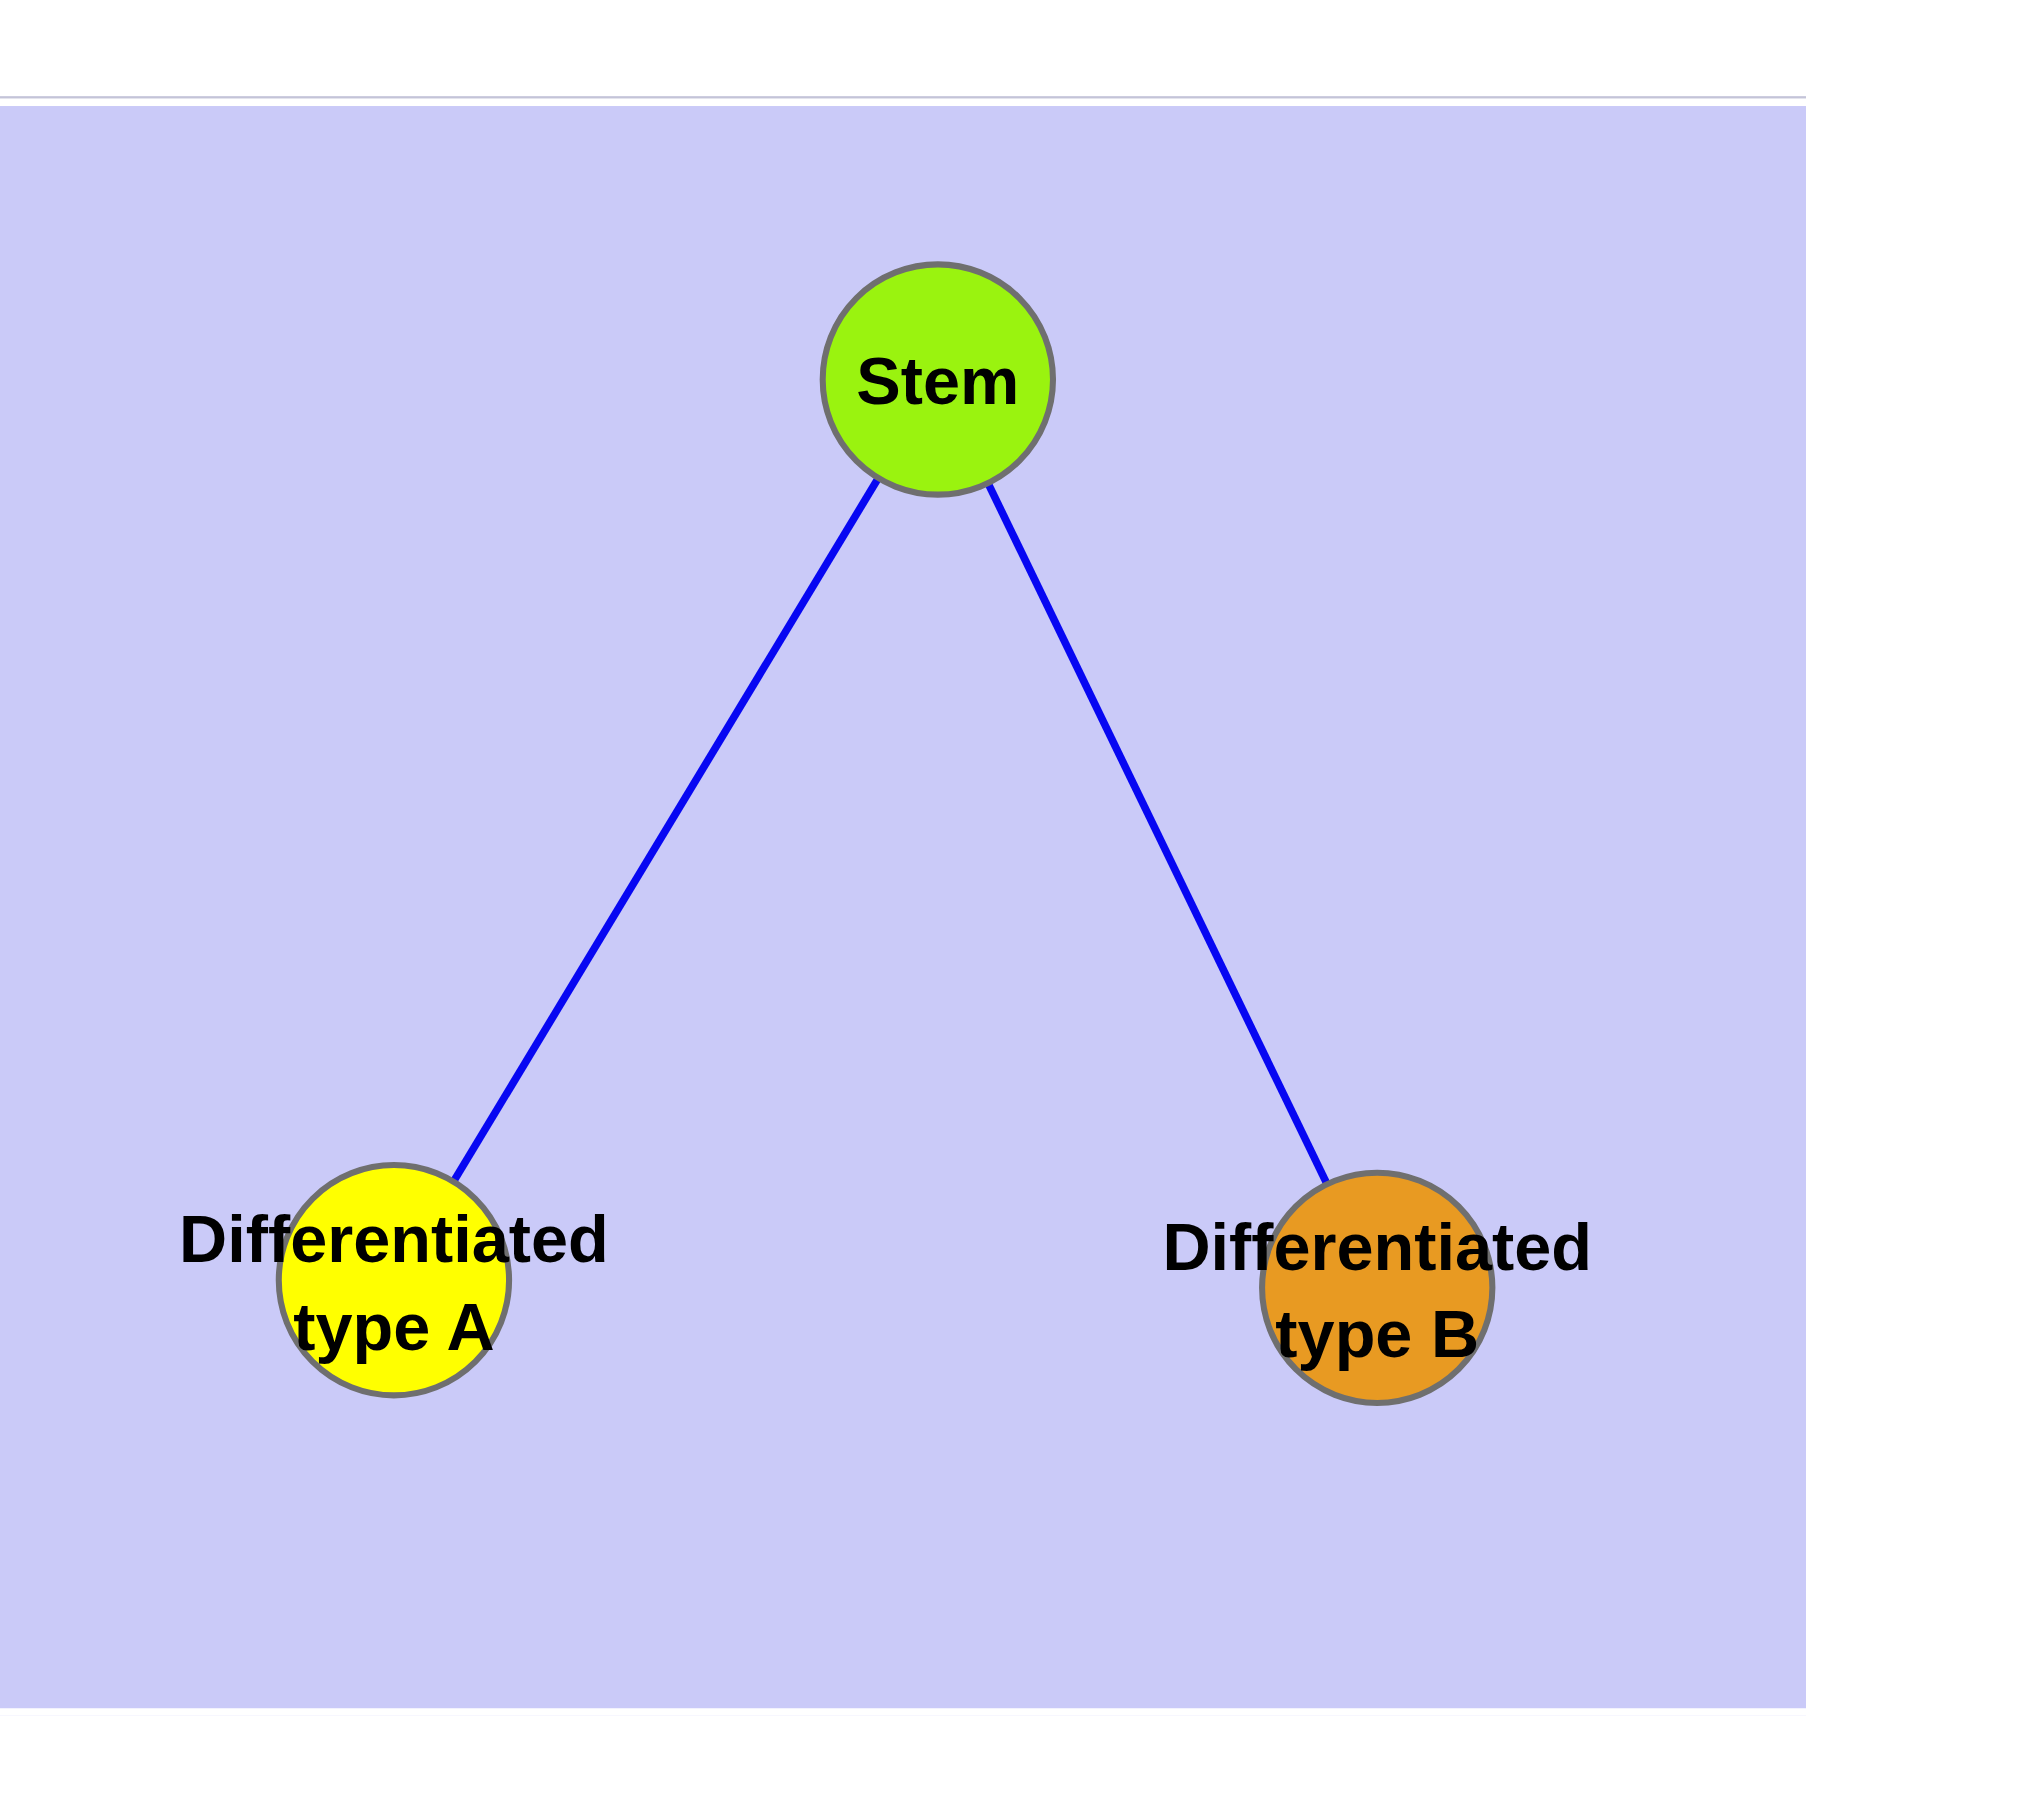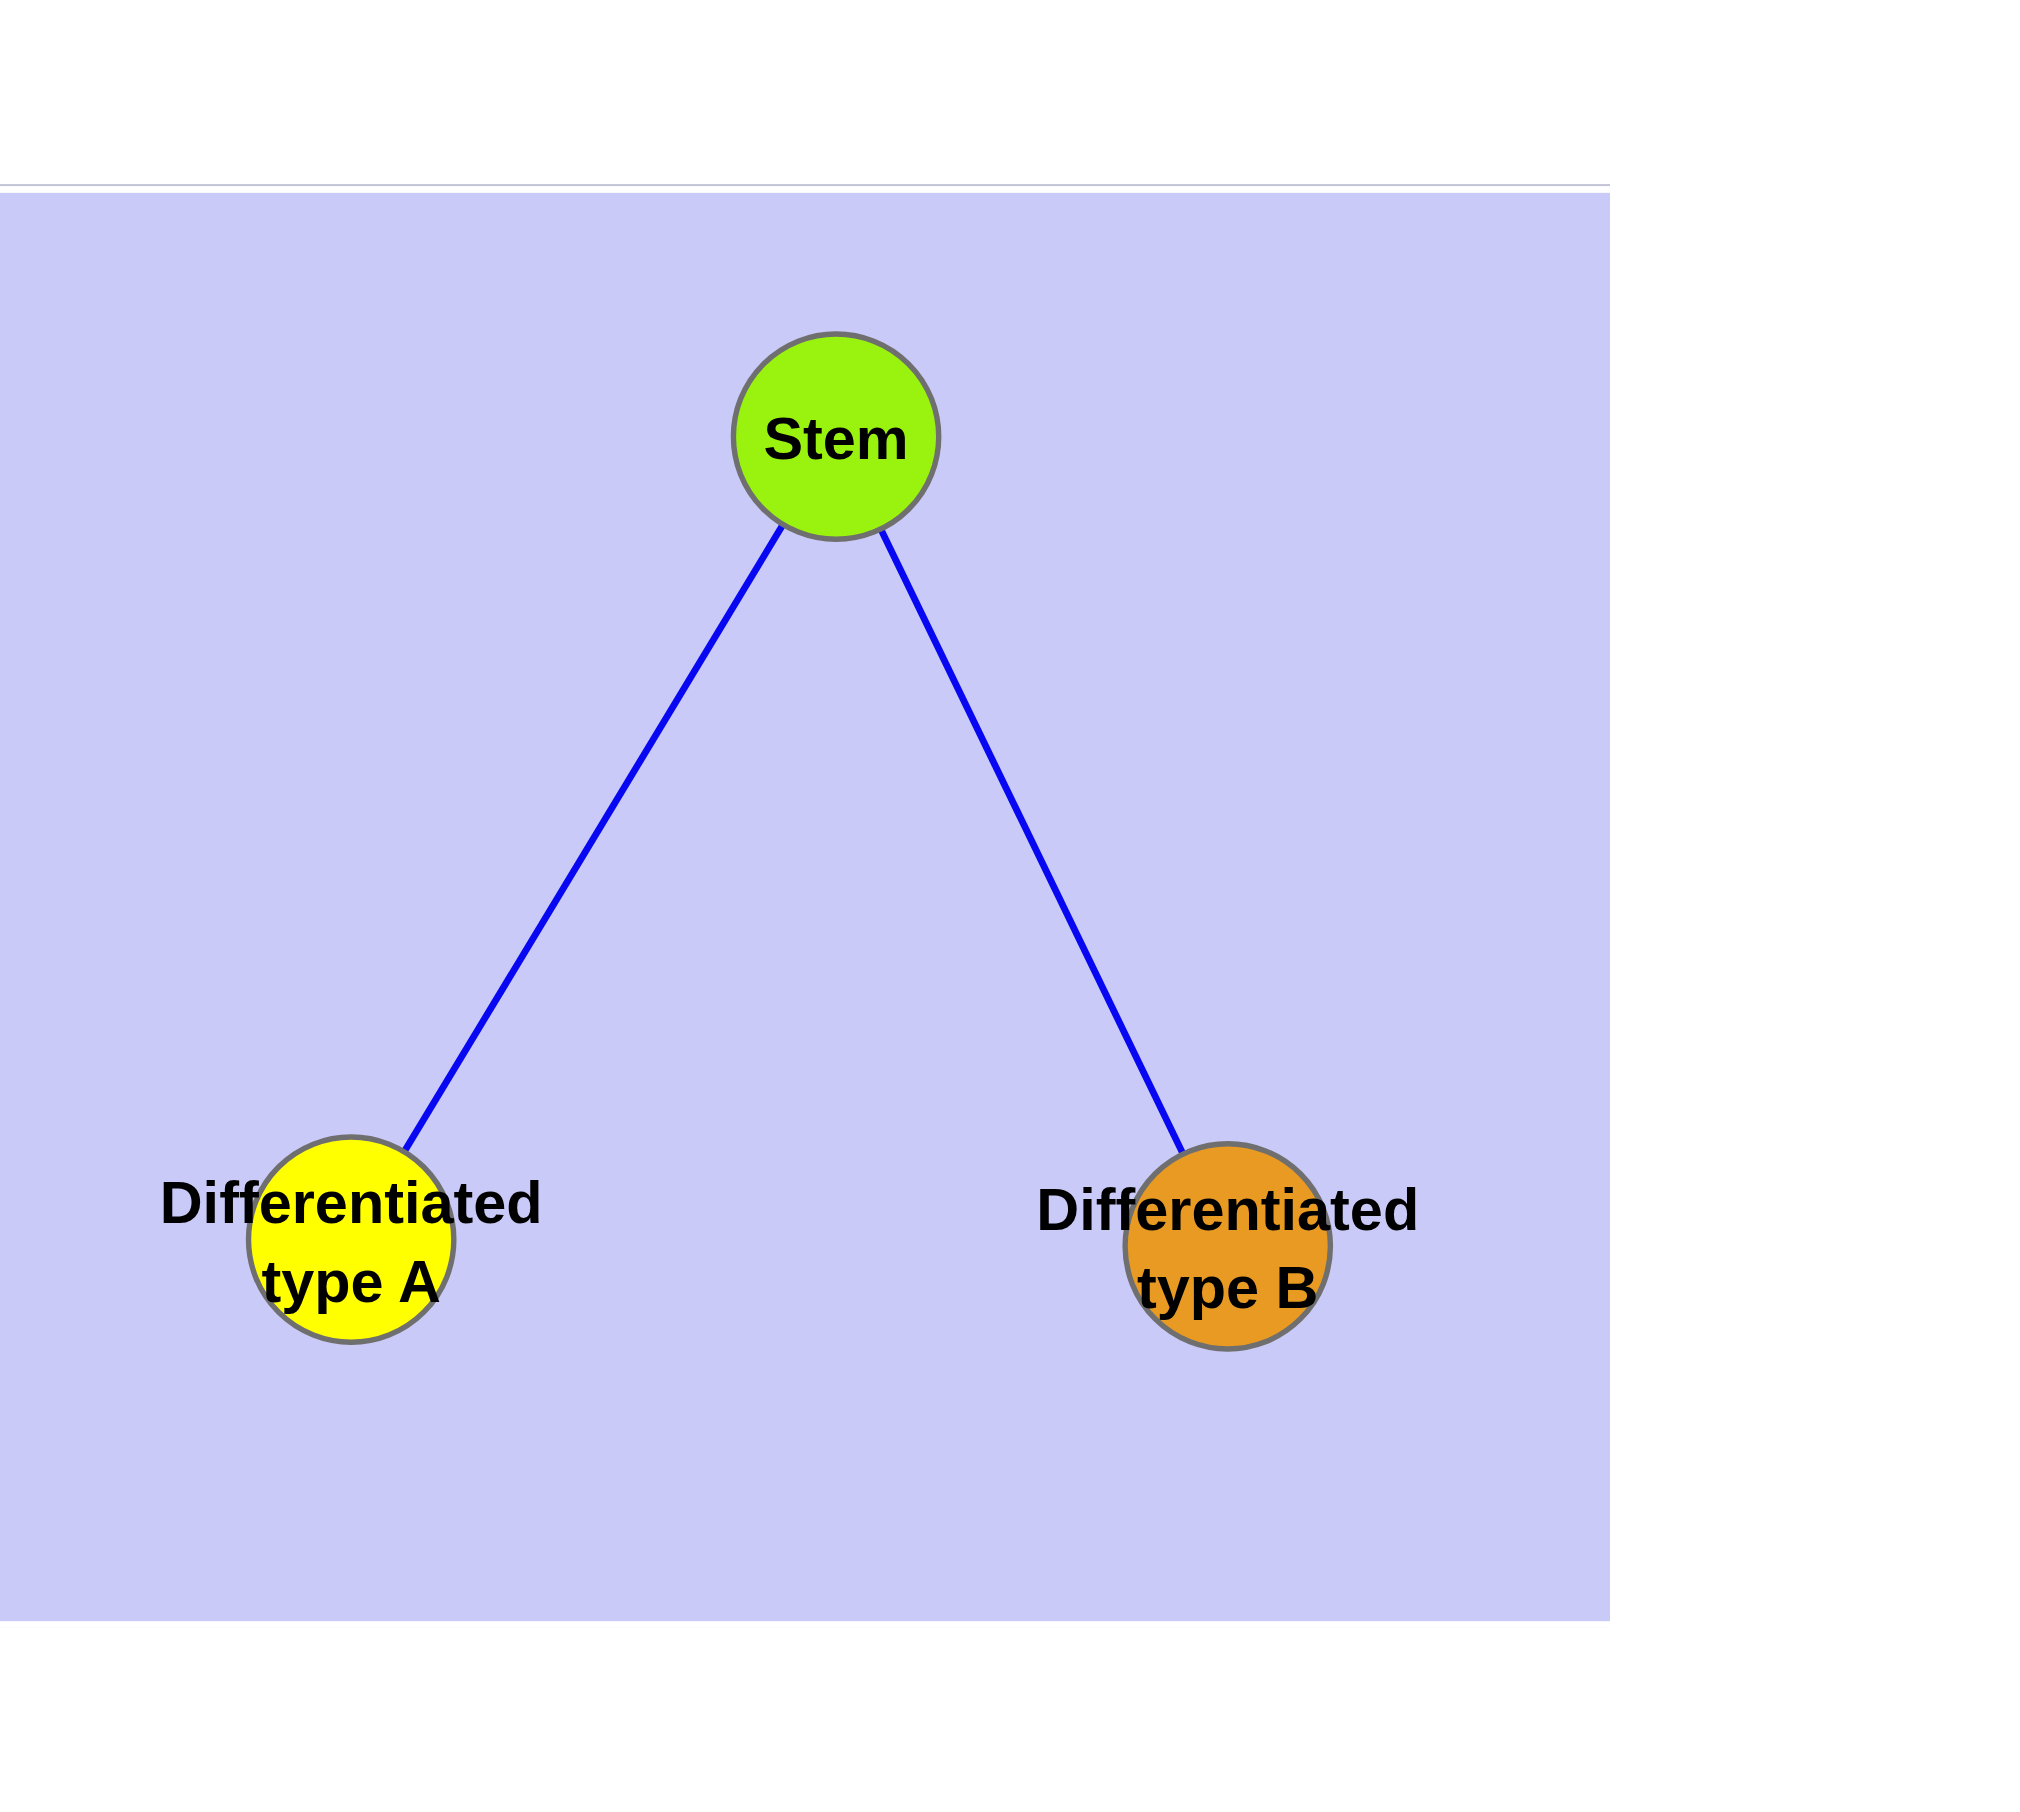--- a/index.html
+++ b/index.html
@@ -2,21 +2,21 @@
 <html style="font-size:13.6px"><head>
 <meta charset="utf-8">
 <style>
   html, body {
     margin: 0;
     padding: 0;
     background: #ffffff;
   }
   .figure {
     position: relative;
-    width: 1610px;
+    width: 1806px;
     height: 1812px;
     overflow: hidden;
     background: #ffffff;
   }
   svg {
     display: block;
     width: 100%;
     height: 100%;
   }
   .node-label {

